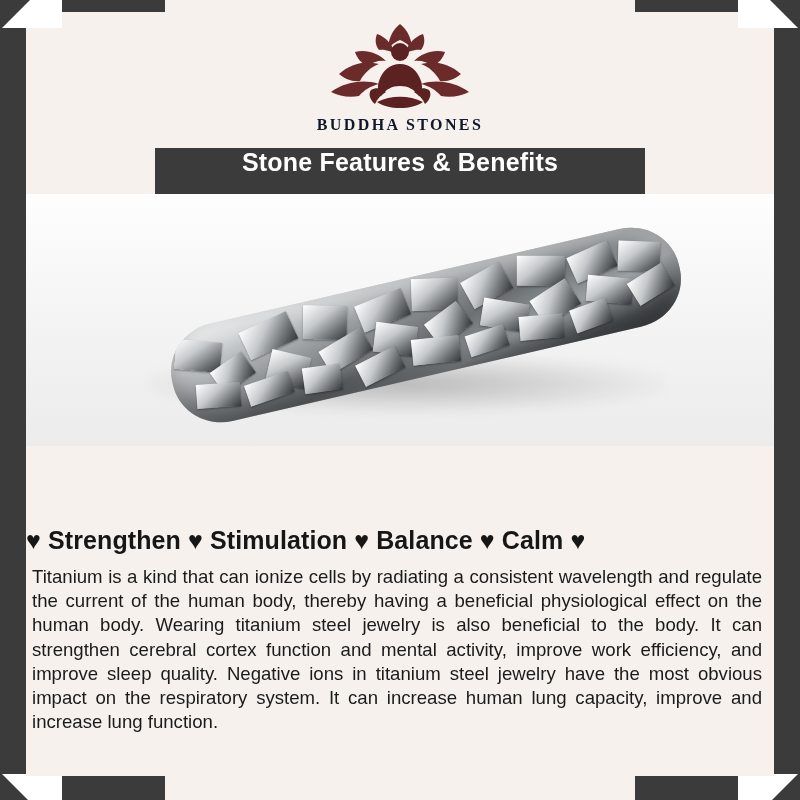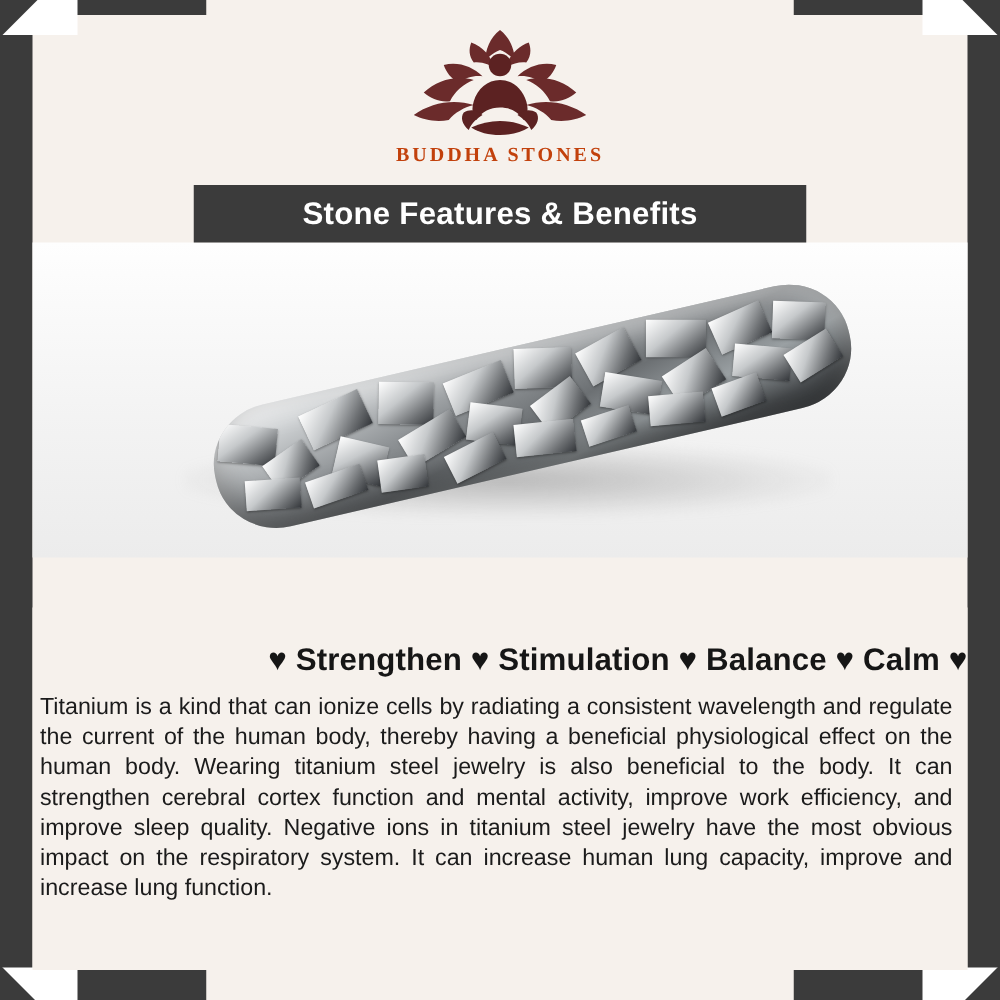--- a/index.html
+++ b/index.html
@@ -141,33 +141,32 @@
     height: 96px;
     margin: 0 auto;
     display: block;
   }
   .brand-name {
     margin-top: 2px;
     font-family: "Liberation Serif", serif;
     font-size: 16px;
     font-weight: bold;
     letter-spacing: 2.4px;
-    color: #c2410c;
+    color: #0f172a;
   }
 
   
   .title-bar {
     position: absolute;
     top: 148px;
     left: 155px;
     width: 490px;
     height: 46px;
     background: #3b3b3b;
     display: flex;
-    align-items: center;
     justify-content: center;
     z-index: 6;
   }
   .title-bar .title-text {
     color: #ffffff;
     font-size: 25px;
     font-weight: bold;
     letter-spacing: 0.2px;
   }
 
@@ -239,25 +238,25 @@
   .body-panel {
     position: absolute;
     top: 486px;
     left: 26px;
     width: 748px;
     height: 290px;
     background: #f6f1ec;
     z-index: 4;
   }
   .benefit-line {
-    text-align: right;
+    text-align: left;
     font-size: 25px;
     font-weight: bold;
     color: #161616;
-    margin-top: 28px;
+    margin-top: 40px;
     letter-spacing: 0.1px;
   }
   .paragraph {
     margin: 10px 12px 0 6px;
     font-size: 18.6px;
     line-height: 1.3;
     color: #1b1b1b;
     text-align: justify;
     text-justify: inter-word;
     hyphens: auto;

